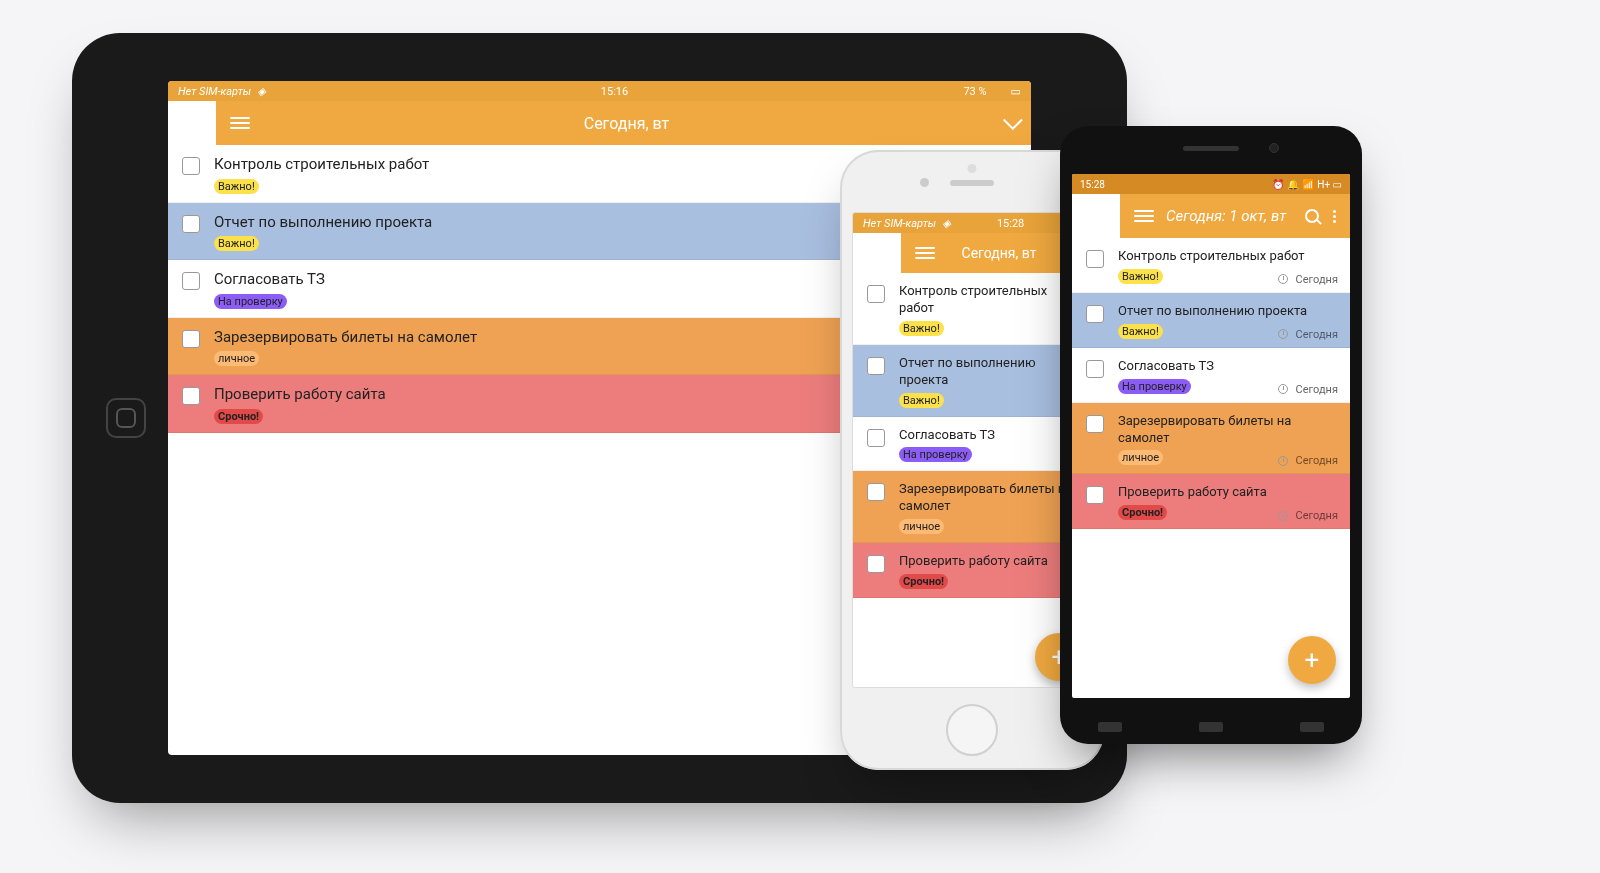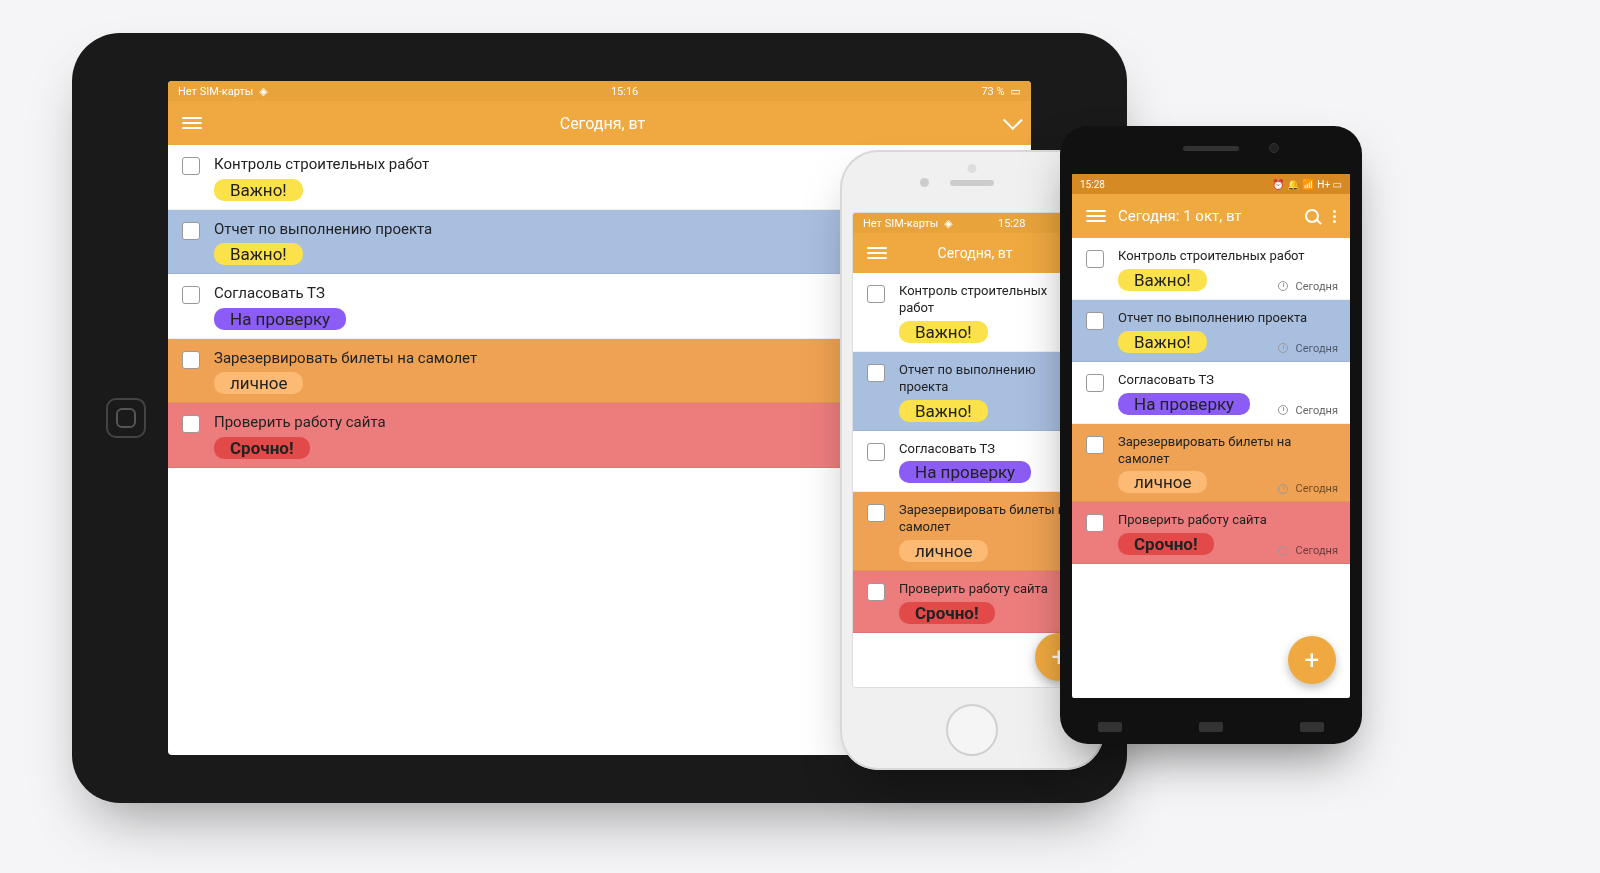--- a/index.html
+++ b/index.html
@@ -56,32 +56,33 @@
   .statusbar-ios {
     height: 20px;
     background: #e8a33a;
     display:flex;
     align-items:center;
     justify-content: space-between;
     font-size: 11px;
     color: #fff;
     padding: 0 10px;
   }
-  .statusbar-ios .sb-left{display:flex;gap:6px;align-items:flex-end;}
-  .statusbar-ios .sb-right{display:flex;gap:6px;align-items:center;}
+  .statusbar-ios .sb-left{display:flex;gap:6px;align-items:flex-end;font-style:italic;}
+  .statusbar-ios .sb-right{display:flex;gap:24px;align-items:center;}
 
   .appbar {
     height: 44px;
     background: #f0a940;
     display:flex;
     align-items:center;
     justify-content: space-between;
     padding: 0 14px;
     color:#fff;
     font-size: 16px;
+    margin-left: 48px;
   }
   .appbar .title{flex:1;text-align:center;}
   .hamburger{ width:20px;display:flex;flex-direction:column;gap:3px;}
   .hamburger span{height:2px;background:#fff;border-radius:1px;}
   .chevron-down{
     width:14px;height:14px;border-right:2px solid #fff;border-bottom:2px solid #fff;
     transform: rotate(45deg) translateY(-4px);
   }
 
   .task {
@@ -89,21 +90,21 @@
     padding: 10px 14px 8px;
     border-bottom: 1px solid rgba(0,0,0,0.06);
     position: relative;
   }
   .task .cb{
     width:18px;height:18px;border:1.5px solid #999;border-radius:3px;margin-right:14px;margin-top:2px;flex:none;background:#fff;
   }
   .task .body{flex:1;}
   .task .title{font-size:15px;color:#222;line-height:1.3;}
   .task .tag{
-    display:inline-block;font-size:17px;padding:1px 16px;border-radius:10px;margin-top:4px;color:#222;
+    display:inline-block;font-size:11px;padding:1px 4px;border-radius:10px;margin-top:4px;color:#222;
   }
   .task .due{
     position:absolute; right:12px; bottom:6px;
     font-size:11px; color:#777; display:flex;align-items:center;gap:8px;
   }
   .task .clock{width:10px;height:10px;border:1px solid #999;border-radius:50%;position:relative;}
   .task .clock::after{content:"";position:absolute;left:4px;top:1px;width:1px;height:4px;background:#999;}
 
   .bg-white{background:#fff;}
   .bg-blue{background:#a9bfe0;}
@@ -312,21 +313,21 @@
     <div class="statusbar-and">
       <span>15:28</span>
       <span>⏰ 🔔 📶 <span>H+</span> ▭</span>
     </div>
     <div class="appbar">
       <div class="hamburger">
           <span></span>
           <span></span>
           <span></span>
         </div>
-      <div class="title" style="text-align:left;padding-left:12px;">Сегодня: 1 окт, вт</div>
+      <div class="title" style="text-align:left;padding-left:12px;font-style:italic;">Сегодня: 1 окт, вт</div>
       <div class="right-icons">
         <div class="search-icon"></div>
         <div class="dots">
             <span></span>
             <span></span>
             <span></span>
           </div>
       </div>
     </div>
     <div id="android-list">

